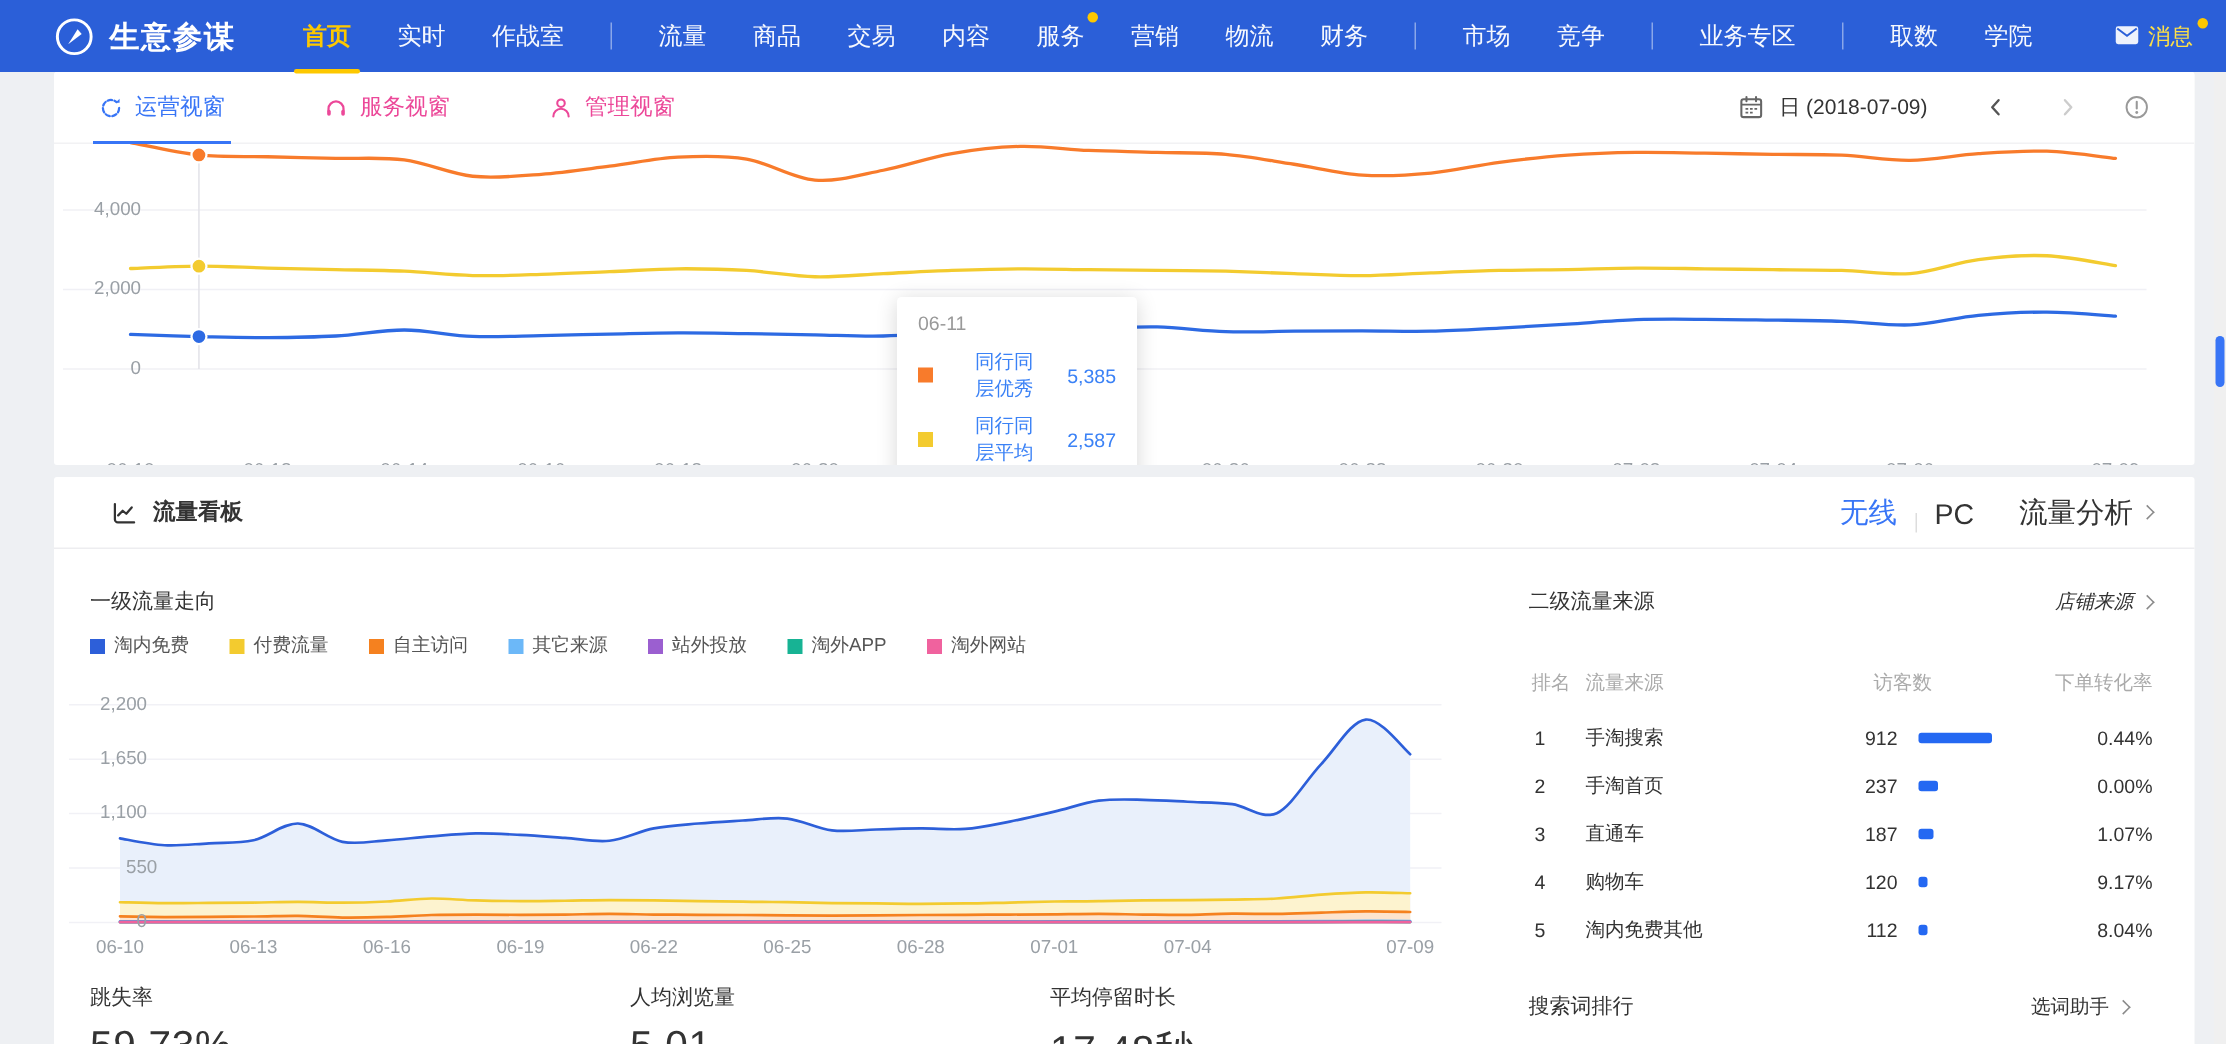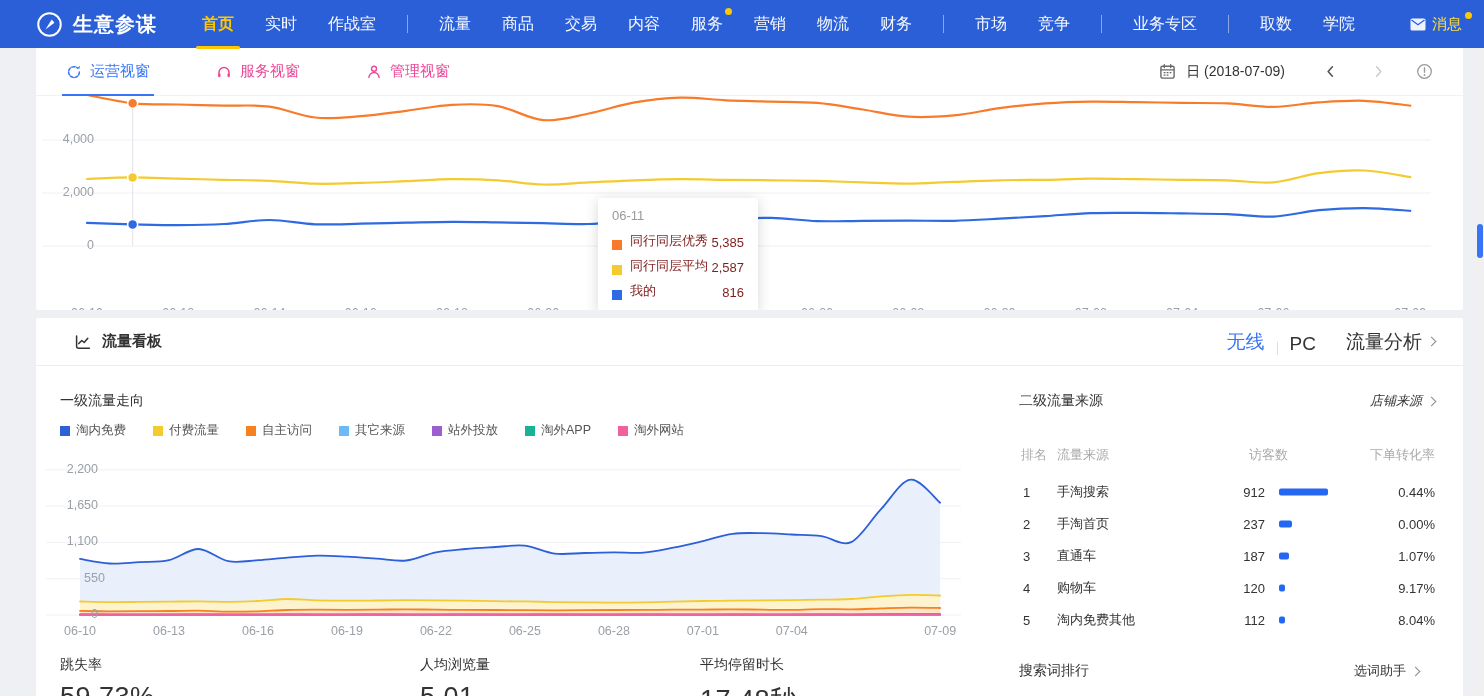--- a/index.html
+++ b/index.html
@@ -41,21 +41,21 @@
   
   #chart1 { position:absolute; left:0; top:48px; width:1427px; height:214px; }
   #chart1 svg.plot { position:absolute; left:0; top:0; }
   .ylab { position:absolute; font-size:12.5px; color:#9aa0a6; text-align:right; width:58px; }
   .xlab { position:absolute; font-size:12.5px; color:#9aa0a6; transform:translateX(-50%); white-space:nowrap; }
   .c1x { top:210px; }
 
   
   .tooltip { position:absolute; left:562px; top:102px; width:160px; background:#fff; box-shadow:0 2px 14px rgba(0,0,0,.16); border-radius:3px; padding:10px 14px 12px; z-index:10; }
   .tooltip .tt-title { color:#999; font-size:13px; margin-bottom:9px; }
-  .tt-row { display:flex; align-items:flex-end; font-size:13px; color:#7f1d1d; margin-top:7px; }
+  .tt-row { display:flex; align-items:center; font-size:13px; color:#3b82f6; margin-top:7px;gap:20px; }
   .tt-sq { width:10px; height:10px; margin-right:8px; flex:none; }
   .tt-val { margin-left:auto; }
 
   
   .boardhead { height:48px; display:flex; align-items:center; padding:0 28px 0 38px; border-bottom:1px solid #ededf0; }
   .boardhead .bicon { color:#333; display:flex; margin-right:10px; }
   .board-title { font-size:15px; color:#333; font-weight:600; }
   .headright { margin-left:auto; display:flex; align-items:flex-end; font-size:19px; }
   .tgl { cursor:pointer; color:#333; }
   .tgl.active { color:#3875f6; }

